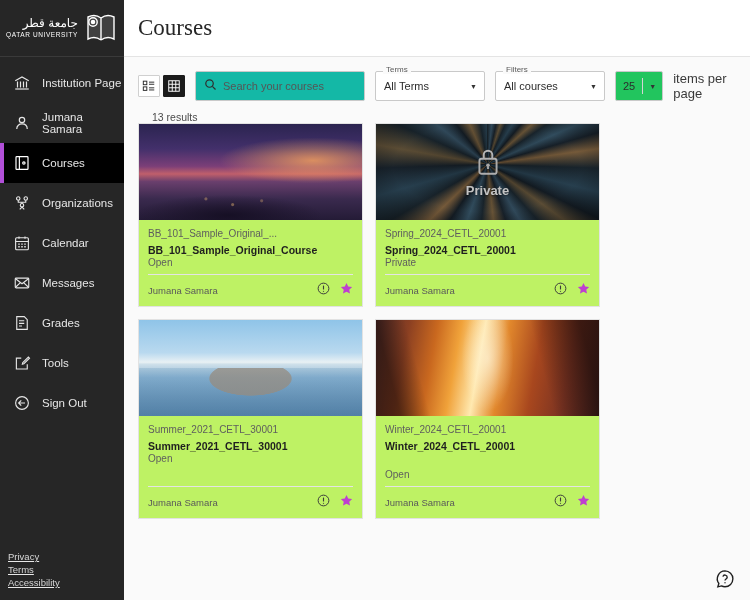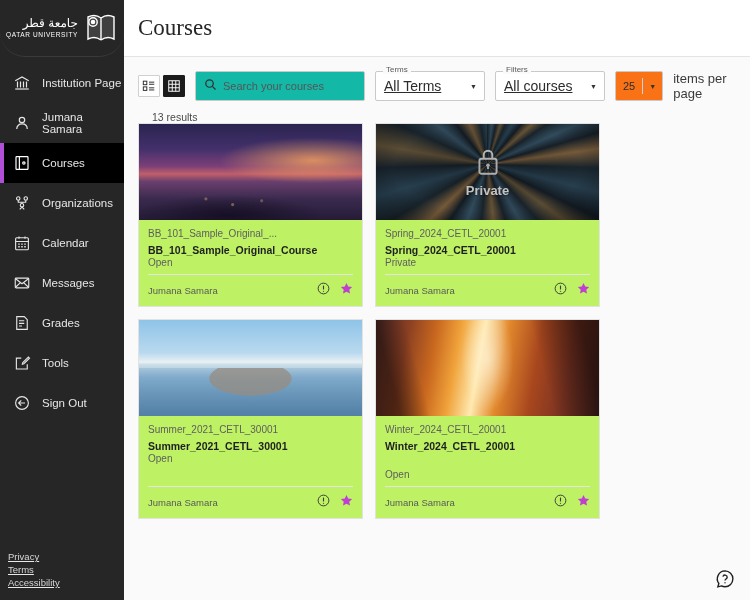--- a/index.html
+++ b/index.html
@@ -19,21 +19,20 @@
     display: flex; flex-direction: column;
     position: relative;
     flex: 0 0 124px;
   }
   .brand {
     height: 57px;
     display: flex; align-items: center; justify-content: center;
     gap: 6px;
     border-bottom: 1px solid #3a3a3a;
     padding: 0 6px;
-    border-radius: 25px;
   }
   .brand-text { display: flex; flex-direction: column; align-items: flex-end; line-height: 1; }
   .brand-ar { font-size: 12px; color: #fff; letter-spacing: .5px; }
   .brand-en { font-size: 6.5px; color: #fff; letter-spacing: .6px; margin-top: 3px; }
   .brand-logo { width: 34px; height: 32px; }
 
   .nav { padding-top: 6px; }
   .nav-item {
     display: flex; align-items: center;
     height: 40px;
@@ -92,25 +91,25 @@
   .field {
     position: relative; height: 30px; border: 1px solid #c9c9c9; background: #fff;
     border-radius: 2px; display: flex; align-items: center; padding: 0 8px; cursor: pointer;
   }
   .field.terms { flex: 0 0 110px; }
   .field.filters { flex: 0 0 110px; }
   .field .legend {
     position: absolute; top: -6px; left: 7px; background: #fafafa;
     font-size: 8px; color: #5a5a5a; padding: 0 3px; line-height: 1;
   }
-  .field .val { font-size: 14px; color: #2c2c2c; text-decoration: underline; }
+  .field .val { font-size: 11px; color: #2c2c2c; }
   .caret { position: absolute; right: 7px; top: 50%; transform: translateY(-50%); font-size: 7px; color: #333; }
 
   .per-page-box {
-    height: 30px; border: 1px solid #c9c9c9; background: #f97316; border-radius: 2px;
+    height: 30px; border: 1px solid #c9c9c9; background: #22c55e; border-radius: 2px;
     display: flex; align-items: center; cursor: pointer;
   }
   .per-page-box .num { font-size: 11px; color: #2c2c2c; padding: 0 7px; }
   .per-page-box .div { width: 1px; height: 16px; background: #d4d4d4; }
   .per-page-box .cr { font-size: 7px; color: #333; padding: 0 6px; }
   .per-page-label { font-size: 13px; color: #3a3a3a; }
 
   .results { font-size: 10.5px; color: #4a4a4a; padding: 10px 0 0 14px; }
 
   .section-title { font-size: 12px; font-weight: bold; color: #262626; padding: 14px 0 8px 14px; }

